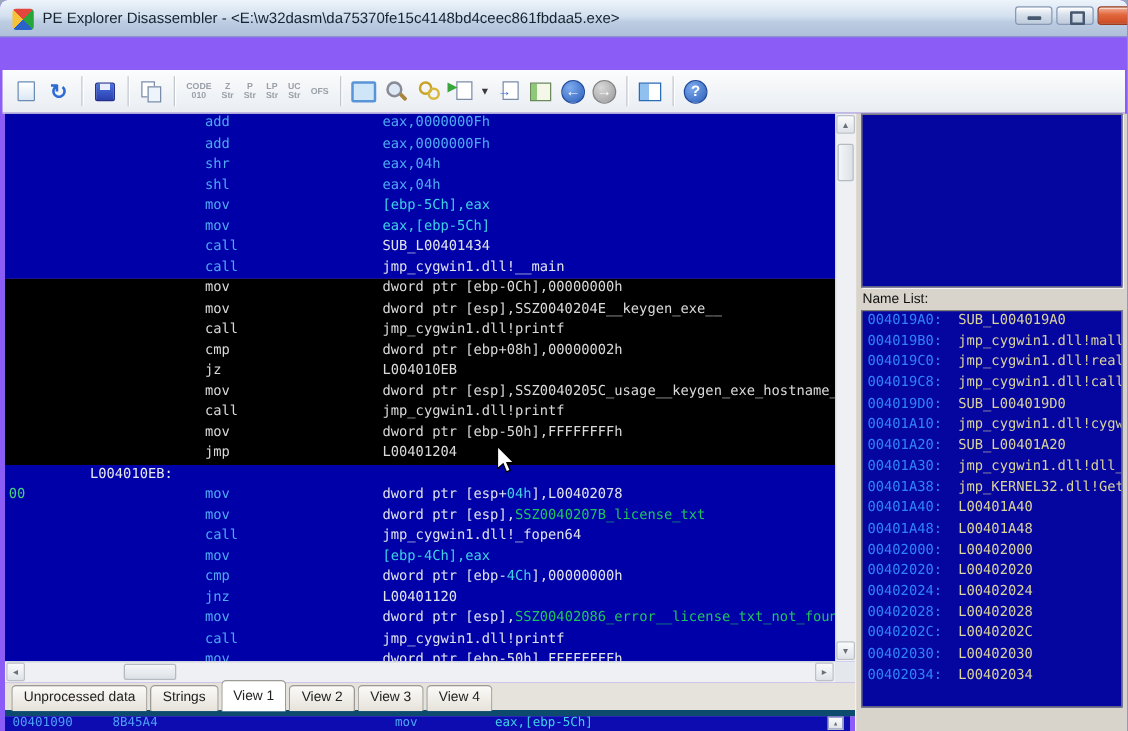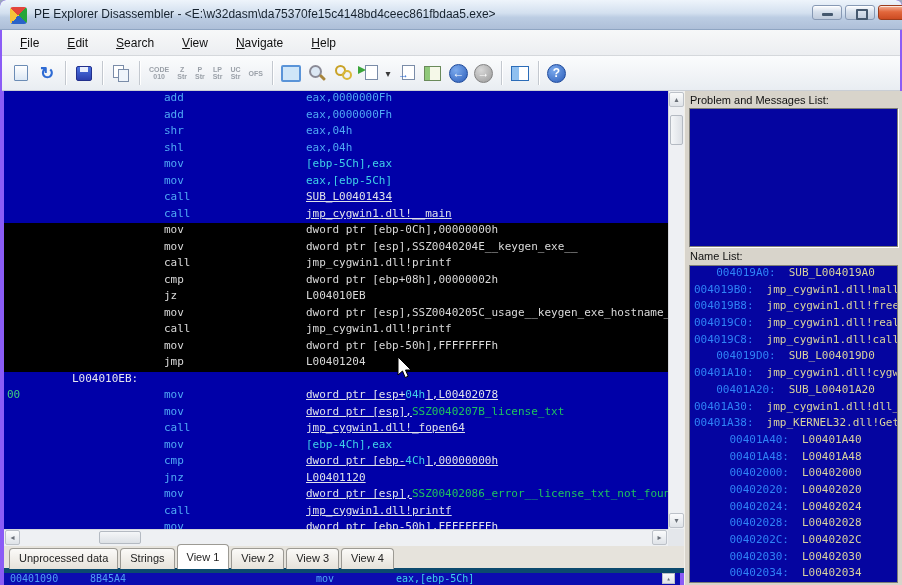--- a/index.html
+++ b/index.html
@@ -69,21 +69,21 @@
   .section{width:100%;position:relative;}
   .bg-blue{background:#0000a8;}
   .bg-black{background:#000000;}
   .drow{position:relative;height:16.5px;white-space:pre;}
   .gut{position:absolute;left:3px;}
   .lbl{position:absolute;left:68px;color:#e6e6ee;}
   .mn{position:absolute;left:160px;}
   .ops{position:absolute;left:302px;}
   .c-lblue{color:#4fa8f4;}
   .c-cyan{color:#3fd0e8;margin-top:20px;}
-  .c-white{color:#dfe2ea;text-decoration:underline;}
+  .c-white{color:#dfe2ea;}
   .c-bwhite{color:#d9d9d9;}
   .c-green{color:#1fc25f;}
   .c-gut{color:#3fd080;}
   
   .vscroll{position:absolute;left:664px;top:0;width:16px;height:438px;background:#eef0f3;border-left:1px solid #d4d7db;}
   .hscroll{position:absolute;left:0;top:438px;width:664px;height:17px;background:#eef0f3;border-top:1px solid #d4d7db;}
   .corner{position:absolute;left:664px;top:438px;width:16px;height:17px;background:#e4e7eb;}
   .sbtn{position:absolute;width:15px;height:15px;background:linear-gradient(#fafbfc,#dfe3e8);
     border:1px solid #bcc1c8;border-radius:2px;color:#6a7078;font-size:8px;display:flex;align-items:center;justify-content:center;}
   .vscroll .up{left:0;top:1px;} .vscroll .down{left:0;bottom:1px;}
@@ -104,48 +104,40 @@
   .bp-bytes{position:absolute;left:86px;top:0;color:#4f9ef4;}
   .bp-mn{position:absolute;left:312px;top:0;color:#4fa8f4;}
   .bp-op{position:absolute;left:392px;top:0;color:#3fd0e8;}
   .bp-sb{position:absolute;left:658px;top:0px;width:13px;height:11px;background:linear-gradient(#fafbfc,#dfe3e8);
     border:1px solid #bcc1c8;color:#6a7078;font-size:7px;display:flex;align-items:center;justify-content:center;}
   
   .right-panel{position:absolute;left:684px;top:0;width:218px;height:494px;background:#d8d4cb;border-left:1px solid #f2f0ea;}
   .rp-label{font-size:11px;color:#111;padding:3px 0 2px 5px;font-family:"Liberation Sans",sans-serif;}
   .problems-box{margin-left:4px;width:209px;height:139px;background:#0505a0;border:1px solid #7e7e78;box-shadow:1px 1px 0 #fff;}
   .namelist-box{margin-left:4px;margin-top:1px;width:209px;height:318px;background:#0505a0;border:1px solid #7e7e78;overflow:hidden;
-    font-family:"DejaVu Sans Mono","Liberation Mono",monospace;font-size:11px;text-align:center;}
+    font-family:"DejaVu Sans Mono","Liberation Mono",monospace;font-size:11px;}
   .nrow{height:16.7px;white-space:pre;padding-left:4px;}
   .n-addr{color:#2f83f7;}
   .n-name{color:#d8d29e;margin-left:13px;}
   
   .cursor{position:absolute;left:396px;top:356px;z-index:60;pointer-events:none;}
 </style>
 </head>
 <body>
 
 <div class="window">
 
   <div class="titlebar">
     <div class="app-icon"></div>
     <div class="title-text">PE Explorer Disassembler - &lt;E:\w32dasm\da75370fe15c4148bd4ceec861fbdaa5.exe&gt;</div>
     <div class="win-btn btn-min"></div>
     <div class="win-btn btn-max"></div>
     <div class="win-btn btn-close"></div>
   </div>
 
-  <div class="menubar" id="menubar">
-      <div class="menu-item"><u>F</u>ile</div>
-      <div class="menu-item"><u>E</u>dit</div>
-      <div class="menu-item"><u>S</u>earch</div>
-      <div class="menu-item"><u>V</u>iew</div>
-      <div class="menu-item"><u>N</u>avigate</div>
-      <div class="menu-item"><u>H</u>elp</div>
-    </div>
 
   <div class="toolbar" id="toolbar">
       <span class="tbicon i-open-file"></span>
       <span class="tbicon i-refresh"></span>
       <span class="tbsep"></span>
       <span class="tbicon i-save"></span>
       <span class="tbsep"></span>
       <span class="tbicon i-copy"></span>
       <span class="tbsep"></span>
       <span class="tbtext">
@@ -251,27 +243,25 @@
       <div class="bottompane">
         <span class="bp-addr">00401090</span>
         <span class="bp-bytes">8B45A4</span>
         <span class="bp-mn">mov</span>
         <span class="bp-op">eax,[ebp-5Ch]</span>
         <span class="bp-sb">▴</span>
       </div>
     </div>
 
     <div class="right-panel">
-      <div class="rp-label">Problem and Messages List:</div>
       <div class="problems-box"></div>
       <div class="rp-label">Name List:</div>
       <div class="namelist-box" id="namelist">
           <div class="nrow"><span class="n-addr">004019A0:</span><span class="n-name">SUB_L004019A0</span></div>
           <div class="nrow"><span class="n-addr">004019B0:</span><span class="n-name">jmp_cygwin1.dll!malloc</span></div>
-          <div class="nrow"><span class="n-addr">004019B8:</span><span class="n-name">jmp_cygwin1.dll!free</span></div>
           <div class="nrow"><span class="n-addr">004019C0:</span><span class="n-name">jmp_cygwin1.dll!realloc</span></div>
           <div class="nrow"><span class="n-addr">004019C8:</span><span class="n-name">jmp_cygwin1.dll!calloc</span></div>
           <div class="nrow"><span class="n-addr">004019D0:</span><span class="n-name">SUB_L004019D0</span></div>
           <div class="nrow"><span class="n-addr">00401A10:</span><span class="n-name">jmp_cygwin1.dll!cygwin_de</span></div>
           <div class="nrow"><span class="n-addr">00401A20:</span><span class="n-name">SUB_L00401A20</span></div>
           <div class="nrow"><span class="n-addr">00401A30:</span><span class="n-name">jmp_cygwin1.dll!dll_dllcr</span></div>
           <div class="nrow"><span class="n-addr">00401A38:</span><span class="n-name">jmp_KERNEL32.dll!GetModul</span></div>
           <div class="nrow"><span class="n-addr">00401A40:</span><span class="n-name">L00401A40</span></div>
           <div class="nrow"><span class="n-addr">00401A48:</span><span class="n-name">L00401A48</span></div>
           <div class="nrow"><span class="n-addr">00402000:</span><span class="n-name">L00402000</span></div>

